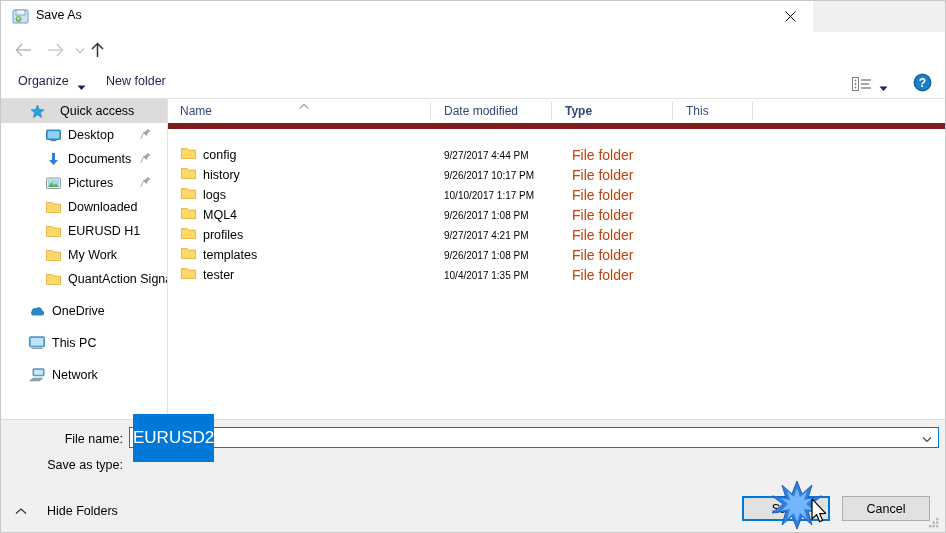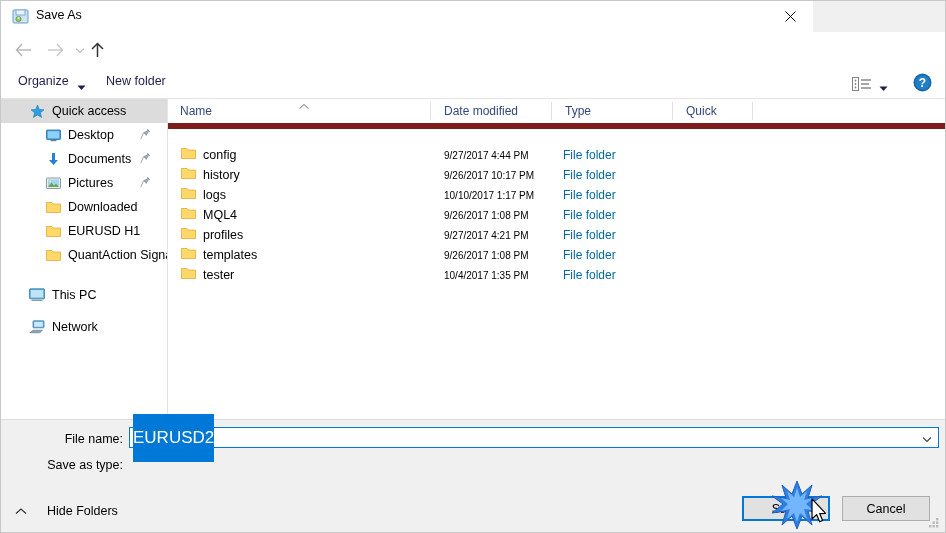--- a/index.html
+++ b/index.html
@@ -192,20 +192,21 @@
     position: relative;
     height: 24px;
     display: flex;
     align-items: center;
     padding-left: 28px;
     box-sizing: border-box;
     white-space: nowrap;
   }
   .side-item.selected {
     background: #dcdcdc;
+    gap: 8px;
   }
   .side-item.indent { padding-left: 44px; }
   .side-label {
     font-size: 12.5px;
     color: #000;
     margin-left: 7px;
   }
   .side-icon {
     width: 16px; height: 16px;
     display: flex; align-items: center; justify-content: center;
@@ -238,21 +239,21 @@
   }
   .col {
     position: absolute;
     top: 5px;
     font-size: 12px;
     color: #33487a;
     white-space: nowrap;
   }
   .col-name { left: 12px; }
   .col-date { left: 276px; }
-  .col-type { left: 397px; }
+  .col-type { left: 397px; font-weight: bold; }
   .col-size { left: 518px; }
   .col-div {
     position: absolute;
     top: 3px;
     width: 1px; height: 18px;
     background: #e1e1e1;
   }
   .sort-mark {
     position: absolute;
     left: 130px; top: 0px;
@@ -276,23 +277,23 @@
   }
   .cell-date {
     position: absolute;
     left: 276px;
     font-size: 10px;
     color: #000;
     white-space: nowrap;
   }
   .cell-type {
     position: absolute;
-    left: 395px;
-    font-size: 12px;
-    color: #0369a1;
+    left: 404px;
+    font-size: 14px;
+    color: #c2410c;
     white-space: nowrap;
   }
   .cell-size {
     position: absolute;
     left: 518px;
     font-size: 12.5px;
     color: #000;
     white-space: nowrap;
   }
 
@@ -604,32 +605,48 @@
 
     <div class="side-item indent">
       <span class="side-icon">
         <svg width="15" height="13" viewBox="0 0 15 13">
           <path d="M0.5 1.5 h5.5 l1.2 1.6 h7.3 v8.4 h-14 z" fill="#ffd86b" stroke="#e0ac33" stroke-width="0.8"></path>
         </svg>
       </span>
       <span class="side-label">EURUSD H1</span>
     </div>
 
-
     <div class="side-item indent">
       <span class="side-icon">
         <svg width="15" height="13" viewBox="0 0 15 13">
           <path d="M0.5 1.5 h5.5 l1.2 1.6 h7.3 v8.4 h-14 z" fill="#ffd86b" stroke="#e0ac33" stroke-width="0.8"></path>
         </svg>
       </span>
+      <span class="side-label">My Work</span>
+    </div>
+
+    <div class="side-item indent">
+      <span class="side-icon">
+        <svg width="15" height="13" viewBox="0 0 15 13">
+          <path d="M0.5 1.5 h5.5 l1.2 1.6 h7.3 v8.4 h-14 z" fill="#ffd86b" stroke="#e0ac33" stroke-width="0.8"></path>
+        </svg>
+      </span>
       <span class="side-label">QuantAction Signal</span>
     </div>
 
     <div class="side-gap"></div>
 
+    <div class="side-item">
+      <span class="side-icon">
+        <svg width="16" height="12" viewBox="0 0 16 12">
+          <path d="M4 10.5 h9 a2.6 2.6 0 0 0 0.3 -5.1 a3.6 3.6 0 0 0 -6.2 -2.1 a3 3 0 0 0 -4.4 2.8 a2.8 2.8 0 0 0 1.3 4.4 z" fill="#2b86c5"></path>
+        </svg>
+      </span>
+      <span class="side-label">OneDrive</span>
+    </div>
 
     <div class="side-gap"></div>
 
     <div class="side-item">
       <span class="side-icon">
         <svg width="16" height="14" viewBox="0 0 16 14">
           <rect x="0.5" y="0.8" width="15" height="10" rx="0.8" fill="#5aa9dd" stroke="#3b7ba8" stroke-width="0.8"></rect>
           <rect x="1.8" y="2" width="12.4" height="7.6" fill="#bfe3f7"></rect>
           <rect x="2.5" y="11.6" width="11" height="1.4" fill="#8a99a5"></rect>
         </svg>
@@ -658,21 +675,21 @@
         <svg width="12" height="7" viewBox="0 0 12 7">
           <path d="M1.5 5.5 L6 1.5 L10.5 5.5" fill="none" stroke="#9aa3b5" stroke-width="1.2"></path>
         </svg>
       </span>
       <span class="col col-name">Name</span>
       <span class="col-div" style="left:262px;"></span>
       <span class="col col-date">Date modified</span>
       <span class="col-div" style="left:383px;"></span>
       <span class="col col-type">Type</span>
       <span class="col-div" style="left:504px;"></span>
-      <span class="col col-size">Quick</span>
+      <span class="col col-size">This</span>
       <span class="col-div" style="left:584px;"></span>
     </div>
 
     <div style="height:16px;"></div>
 
     <div class="row">
       <span class="cell-icon">
         <svg width="15" height="13" viewBox="0 0 15 13">
             <path d="M0.5 1.5 h5.5 l1.2 1.6 h7.3 v8.4 h-14 z" fill="#ffd86b" stroke="#e0ac33" stroke-width="0.8"></path>
           </svg>

